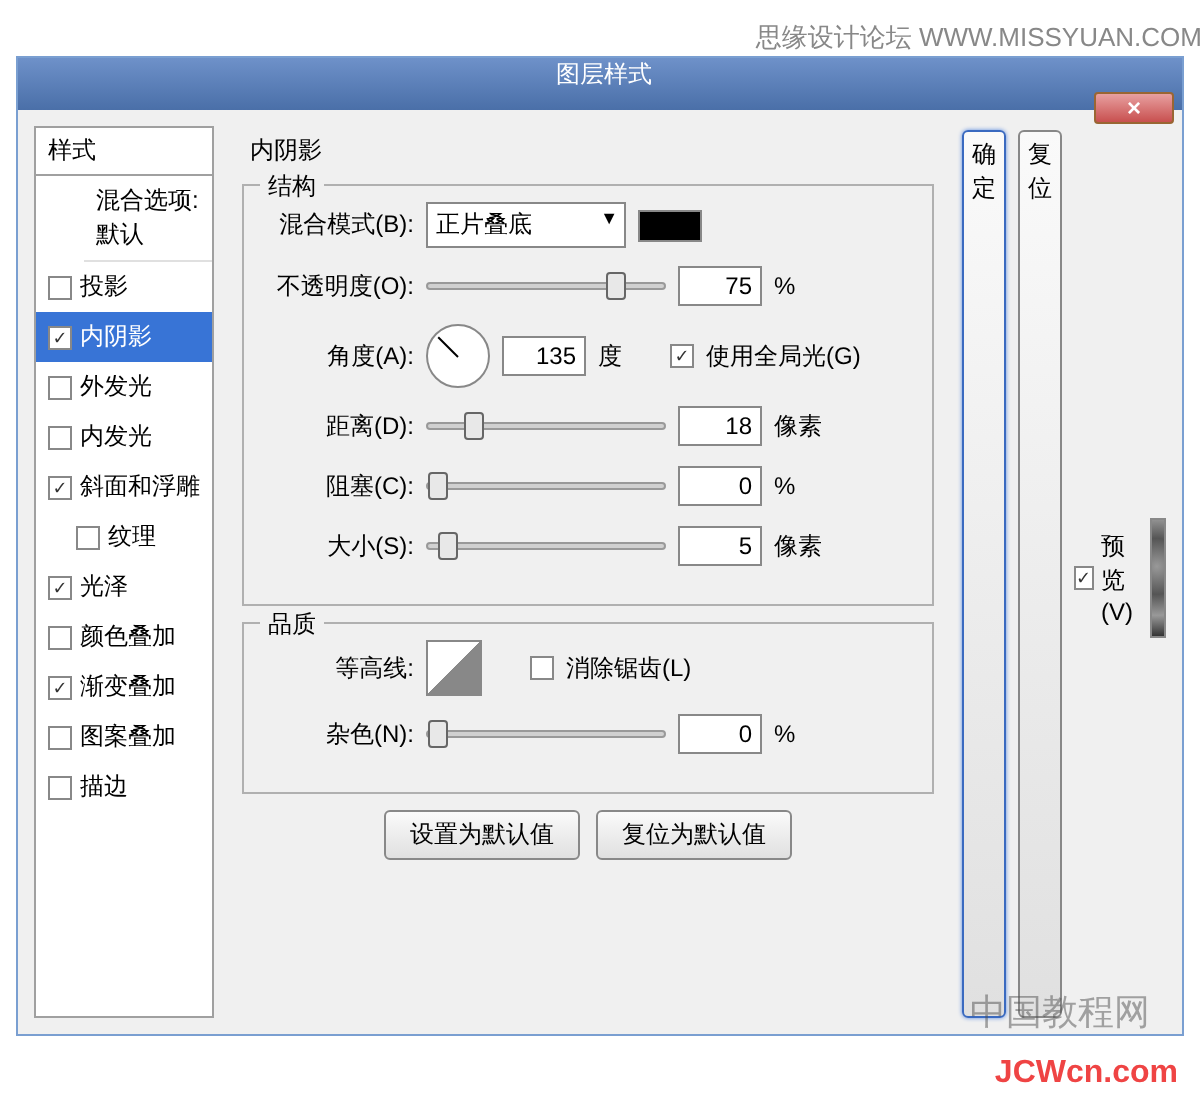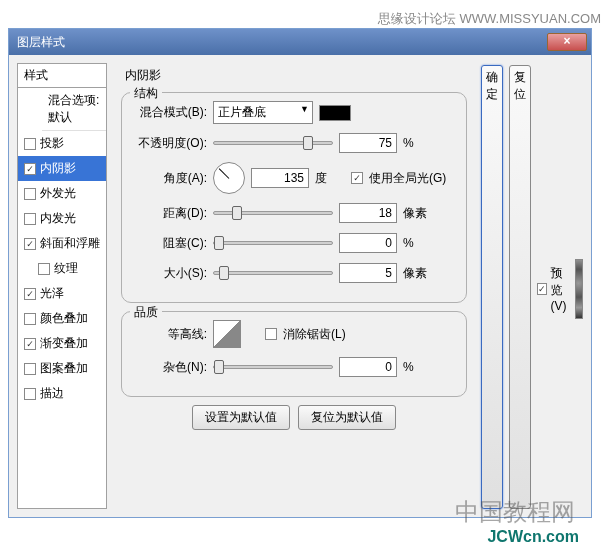--- a/index.html
+++ b/index.html
@@ -1,55 +1,55 @@
 <!DOCTYPE html>
 <html><head>
 <meta charset="utf-8">
 <style>
 * { box-sizing: border-box; margin: 0; padding: 0; font-family: "SimSun", "Microsoft YaHei", sans-serif; font-size: 12px; }
 body { background: #fff; width: 601px; height: 552px; position: relative; }
 .header-text { position: absolute; top: 10px; right: 0; font-size: 13px; color: #888; }
 .dialog { position: absolute; top: 28px; left: 8px; width: 584px; height: 490px; border: 1px solid #7a9fd1; background: #f0f0f0; }
-.titlebar { height: 26px; background: linear-gradient(#6e91c9, #4a6fa8); display: flex; align-items: center; padding: 0 4px; }
+.titlebar { height: 26px; background: linear-gradient(#6e91c9, #4a6fa8); display: flex; align-items: center; padding: 0 4px; flex-direction: column; }
 .titlebar-title { color: #fff; margin-left: 4px; }
 .close-btn { margin-left: auto; width: 40px; height: 18px; background: linear-gradient(#e8a0a0, #c8504f); border: 1px solid #963; border-radius: 2px; color: #fff; text-align: center; line-height: 14px; font-weight: bold; cursor: pointer; }
 .content { display: flex; padding: 8px; gap: 6px; height: calc(100% - 26px); }
 .styles-panel { width: 90px; border: 1px solid #a0a0a0; background: #fff; }
 .styles-header { border-bottom: 1px solid #a0a0a0; padding: 3px 6px; background: #fff; }
 .style-item { padding: 4px 6px; display: flex; align-items: center; gap: 4px; cursor: pointer; background: #fff; }
 .style-item.blend { border-bottom: 1px solid #e0e0e0; margin-left: 24px; }
 .style-item.selected { background: #3874d6; color: #fff; }
 .style-item.sub { padding-left: 20px; }
 .chk-box { width: 12px; height: 12px; border: 1px solid #888; background: #fff; display: inline-flex; align-items: center; justify-content: center; font-size: 9px; color: #333; }
 .chk-box.checked::after { content: "✓"; }
 .main-panel { flex: 1; padding: 4px 8px; }
-.fieldset { border: 1px solid #b0b0b0; border-radius: 10px; padding: 8px 10px 10px; margin-bottom: 8px; position: relative; }
+.fieldset { border: 1px solid #b0b0b0; border-radius: 0; padding: 8px 10px 10px; margin-bottom: 8px; position: relative; }
 .fieldset > .legend { position: absolute; top: -8px; left: 8px; background: #f0f0f0; padding: 0 4px; }
 .panel-title { margin-bottom: 8px; padding-left: 4px; }
 .row { display: flex; align-items: center; gap: 6px; margin-bottom: 8px; min-height: 22px; }
 .row-label { width: 75px; text-align: right; }
 .dropdown { border: 1px solid #888; background: #fff; padding: 2px 18px 2px 4px; position: relative; min-width: 100px; }
 .dropdown::after { content: "▼"; position: absolute; right: 3px; top: 2px; font-size: 9px; }
 .color-swatch { width: 32px; height: 16px; background: #000; border: 1px solid #888; }
 .slider { flex: 1; height: 4px; background: #d0d0d0; border: 1px solid #999; position: relative; max-width: 120px; border-radius: 2px; }
 .slider-thumb { position: absolute; width: 10px; height: 14px; background: #e8e8e8; border: 1px solid #666; top: -6px; border-radius: 2px; }
-.num-input { width: 58px; border: 1px solid #888; padding: 2px 4px; text-align: right; background: #fff; }
+.num-input { width: 42px; border: 1px solid #888; padding: 2px 4px; text-align: right; background: #fff; }
 .unit { min-width: 30px; }
 .angle-circle { width: 32px; height: 32px; border: 1px solid #888; border-radius: 50%; background: #fff; position: relative; }
 .angle-line { position: absolute; width: 14px; height: 1px; background: #000; top: 50%; left: 50%; transform-origin: left; transform: rotate(-135deg); }
 .contour-box { width: 28px; height: 28px; border: 1px solid #888; background: linear-gradient(135deg, #fff 0%, #fff 49%, #888 50%, #888 100%); }
 .btn { border: 1px solid #888; background: linear-gradient(#fafafa, #e0e0e0); padding: 3px 12px; border-radius: 3px; cursor: pointer; }
 .btns-row { display: flex; gap: 8px; justify-content: center; margin-top: 6px; }
 .right-panel { width: 102px; display: flex; gap: 6px; padding-top: 2px; }
 .right-btn { border: 1px solid #888; background: linear-gradient(#fafafa, #e0e0e0); padding: 3px 4px; border-radius: 3px; text-align: center; cursor: pointer; }
 .right-btn.primary { border: 1px solid #3a6ac0; box-shadow: 0 0 2px #5a8ae0; }
 .preview-chk { display: flex; align-items: center; justify-content: center; gap: 4px; margin-top: 4px; }
 .preview-box { width: 60px; height: 60px; border: 1px solid #888; background: radial-gradient(circle at 40% 40%, #999 0%, #555 40%, #999 70%, #333 100%); align-self: center; margin-top: 4px; }
-.watermark1 { position: absolute; bottom: 24px; right: 26px; color: rgba(80,80,80,0.5); font-size: 24px; font-family: Liberation Sans, sans-serif; }
-.watermark2 { position: absolute; bottom: 6px; right: 22px; color: #0f766e; font-size: 16px; font-family: Arial; font-weight: bold; }
+.watermark1 { position: absolute; bottom: 34px; right: 26px; color: rgba(80,80,80,0.5); font-size: 18px; font-family: Liberation Sans, sans-serif; }
+.watermark2 { position: absolute; bottom: 6px; right: 12px; color: #ef4444; font-size: 16px; font-family: Arial; font-weight: bold; }
 </style>
 </head>
 <body>
 
 <div class="header-text">思缘设计论坛  WWW.MISSYUAN.COM</div>
 
 <div class="dialog">
   <div class="titlebar">
     <span class="titlebar-title">图层样式</span>
     <div class="close-btn">×</div>

